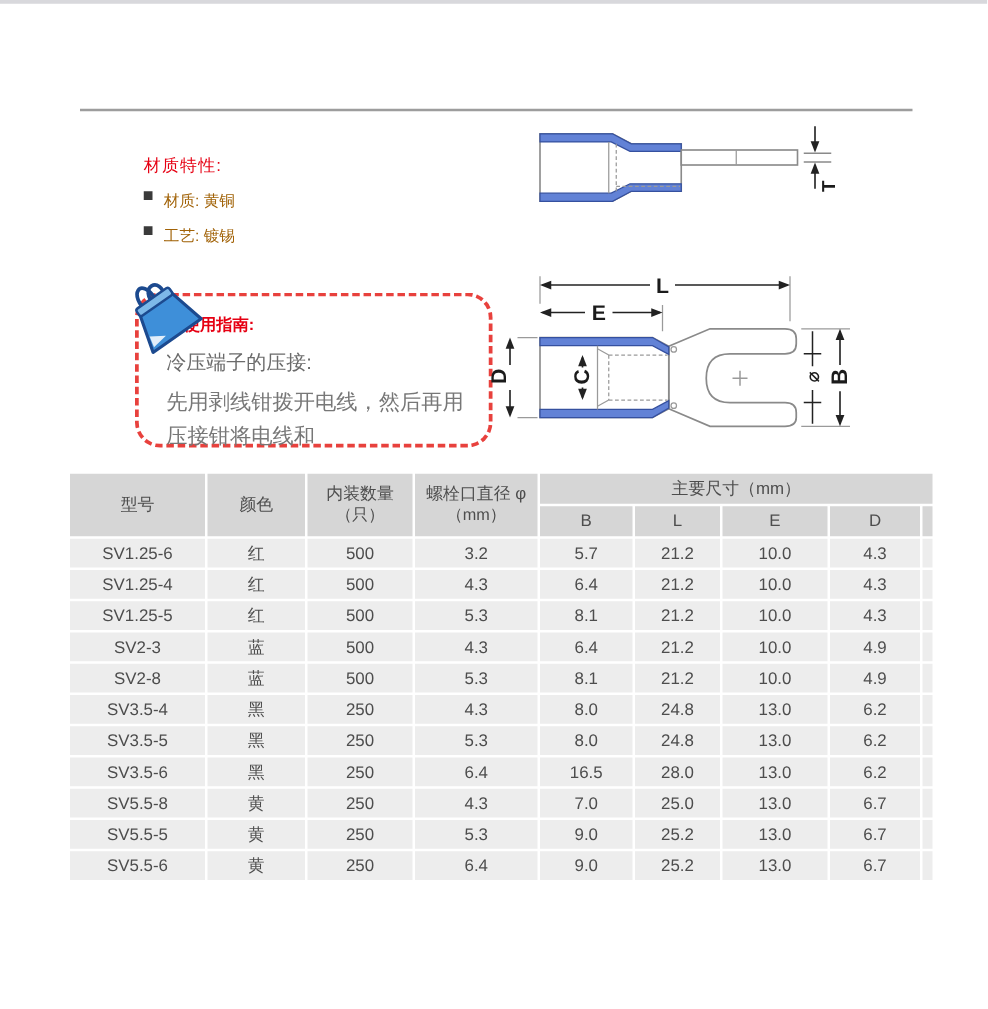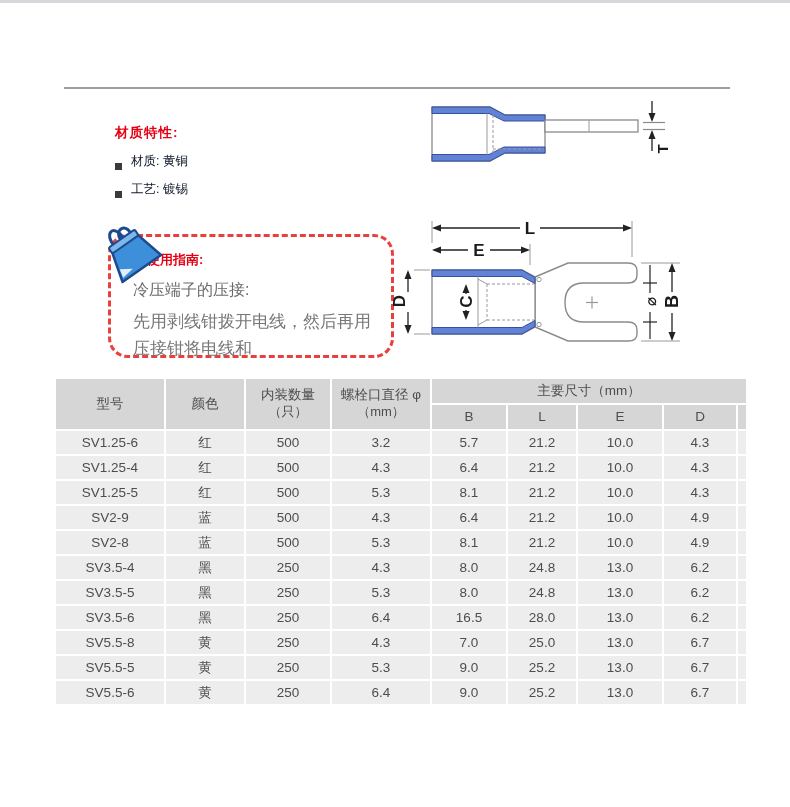--- a/index.html
+++ b/index.html
@@ -3,22 +3,22 @@
 <meta charset="utf-8">
 <style>
   html,body{margin:0;padding:0;background:#ffffff;}
   body{font-family:"Liberation Sans","DejaVu Sans",sans-serif;}
   .page{position:relative;width:790px;height:807px;background:#ffffff;overflow:hidden;}
   .topbar{position:absolute;left:0;top:0;width:790px;height:3px;background:#d8d8dc;}
   .divider{position:absolute;left:64px;top:87px;width:666px;height:2px;background:#9d9d9d;}
 
   
   .material{position:absolute;left:115px;top:124px;}
-  .material .title{font-size:13.5px;font-weight:bold;color:#e60013;letter-spacing:1px;}
-  .material .item{display:flex;align-items:flex-end;margin-top:11px;font-size:12.5px;color:#0f172a;}
+  .material .title{font-size:13.5px;font-weight:normal;color:#e60013;letter-spacing:1px;}
+  .material .item{display:flex;align-items:flex-start;margin-top:11px;font-size:12.5px;color:#a16207;}
   .sq{width:7px;height:7px;background:#3a3a3a;margin-right:9px;flex:0 0 auto;}
 
   
   .guide-box{position:absolute;left:108px;top:234px;width:248px;height:104px;
     border:3px dashed #e8413d;border-radius:20px;padding:14px 10px 0 22px;box-sizing:content-box;}
   .guide-title{font-size:13px;font-weight:bold;color:#e60013;margin-left:14px;}
   .guide-sub{font-size:16px;color:#6b6b6b;margin-top:11px;}
   .guide-line{font-size:17px;color:#777;margin-top:7px;line-height:1.6;}
   .guide-line + .guide-line{margin-top:0;}
   .clip{position:absolute;left:93px;top:210px;}
@@ -216,21 +216,21 @@
           <td>红</td>
           <td>500</td>
           <td>5.3</td>
           <td>8.1</td>
           <td>21.2</td>
           <td>10.0</td>
           <td>4.3</td>
           <td></td>
         </tr>
         <tr>
-          <td>SV2-9</td>
+          <td>SV2-3</td>
           <td>蓝</td>
           <td>500</td>
           <td>4.3</td>
           <td>6.4</td>
           <td>21.2</td>
           <td>10.0</td>
           <td>4.9</td>
           <td></td>
         </tr>
         <tr>

